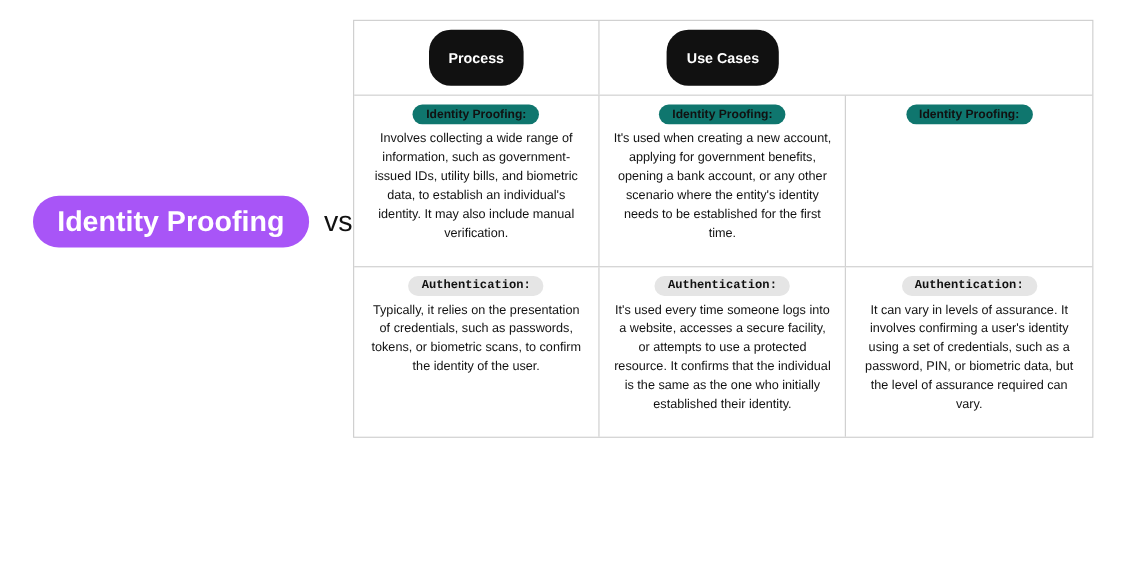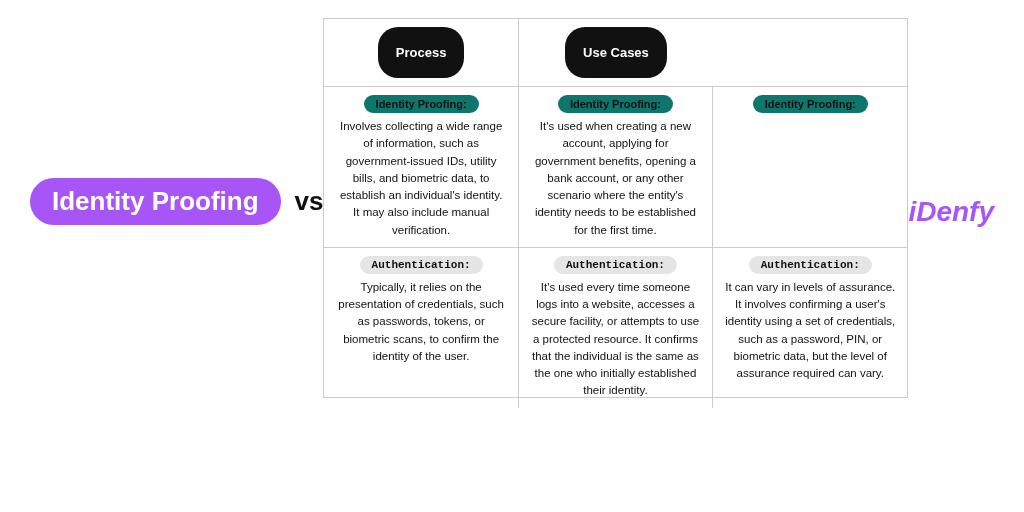--- a/index.html
+++ b/index.html
@@ -33,21 +33,21 @@
       background: #a855f7;
       color: #fff;
       font-size: 26px;
       font-weight: 900;
       padding: 8px 22px;
       border-radius: 40px;
     }
 
     .vs-text {
       font-size: 26px;
-      font-weight: 700;
+      font-weight: 400;
       color: #111;
     }
 
     .pill-auth {
       background: #a855f7;
       color: #fff;
       font-size: 26px;
       font-weight: 900;
       padding: 8px 22px;
       border-radius: 40px;
@@ -193,18 +193,13 @@
         <span class="category-badge badge-auth">Authentication:</span>
         <span class="cell-text">It's used every time someone logs into a website, accesses a secure facility, or attempts to use a protected resource. It confirms that the individual is the same as the one who initially established their identity.</span>
       </div>
       <div class="content-cell">
         <span class="category-badge badge-auth">Authentication:</span>
         <span class="cell-text">It can vary in levels of assurance. It involves confirming a user's identity using a set of credentials, such as a password, PIN, or biometric data, but the level of assurance required can vary.</span>
       </div>
     </div>
   </div>
 
-  <div class="footer">
-    <span class="logo-text">
-      <span>i</span><span>Denfy</span>
-    </span>
-  </div>
 </div>
 
 </body></html>

